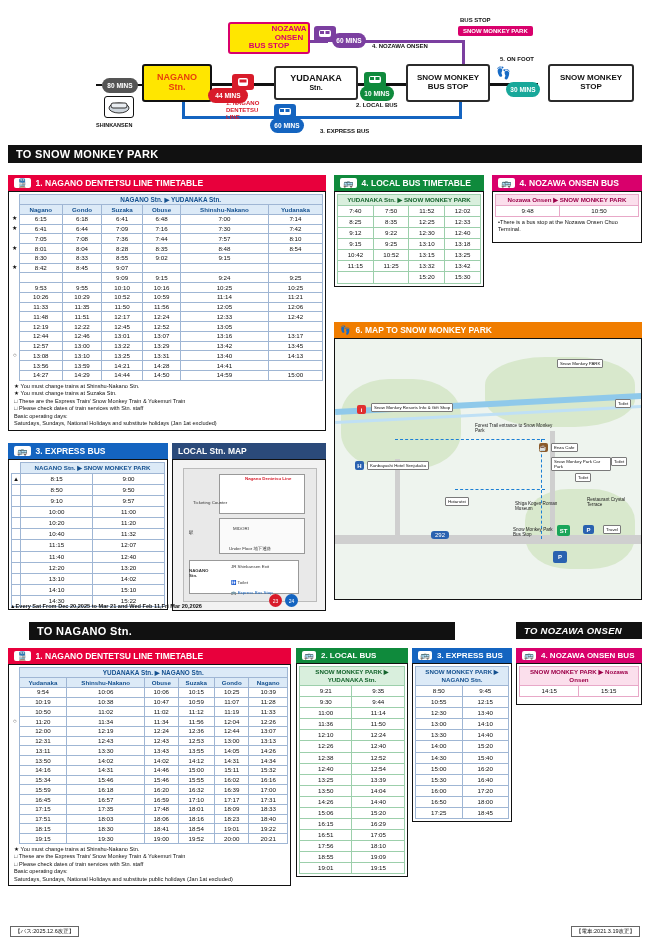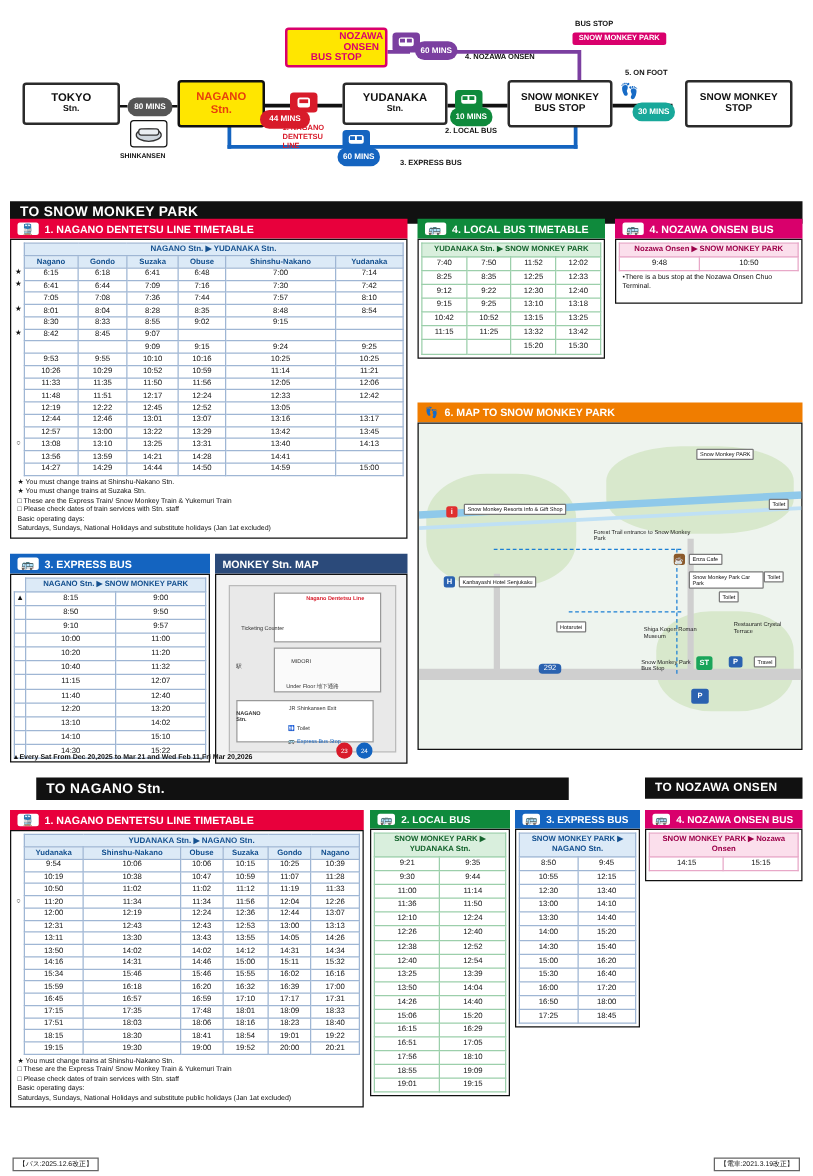--- a/index.html
+++ b/index.html
@@ -129,24 +129,20 @@
     <div class="solidline" style="left:358px; top:83px; width:48px; height:3px;"></div>
     <div class="solidline" style="left:490px; top:83px; width:48px; height:3px;"></div>
     <div class="solidline" style="left:310px; top:40px; width:18px; height:3px; background:#7b3fa0;"></div>
     <div class="solidline" style="left:364px; top:40px; width:100px; height:3px; background:#7b3fa0;"></div>
     <div class="solidline" style="left:462px; top:40px; width:3px; height:44px; background:#7b3fa0;"></div>
 
     <div class="solidline" style="left:182px; top:83px; width:3px; height:36px; background:#1464c0;"></div>
     <div class="solidline" style="left:182px; top:116px; width:280px; height:3px; background:#1464c0;"></div>
     <div class="solidline" style="left:459px; top:90px; width:3px; height:29px; background:#1464c0;"></div>
 
-    <div class="rbox" style="left:18px; top:66px; width:78px; height:34px;">
-      <div class="l1">TOKYO</div>
-      <div class="l2">Stn.</div>
-    </div>
     <div class="rbox yellow" style="left:142px; top:64px; width:70px; height:38px;">
       <div class="l1">NAGANO</div>
       <div class="l1">Stn.</div>
     </div>
     <div class="rbox" style="left:274px; top:66px; width:84px; height:34px;">
       <div class="l1">YUDANAKA</div>
       <div class="l2">Stn.</div>
     </div>
     <div class="rbox" style="left:406px; top:64px; width:84px; height:38px;">
       <div class="l1" style="font-size:8px;">SNOW MONKEY</div>
@@ -212,21 +208,21 @@
     <div class="minilabel" style="left:372px; top:43px;">4. NOZAWA ONSEN</div>
 
     <div class="minilabel" style="left:460px; top:17px;">BUS STOP</div>
     <div style="position:absolute; left:458px; top:26px; background:#d9006c; color:#fff; font-size:6px; font-weight:bold; padding:2px 5px; border-radius:2px;">SNOW MONKEY PARK</div>
 
     <div class="minilabel" style="left:500px; top:56px;">5. ON FOOT</div>
     <div style="position:absolute; left:496px; top:66px; font-size:12px; color:#0aa08a;">👣</div>
     <div class="pill teal" style="left:506px; top:82px; width:34px;">30 MINS</div>
   </div>
 
-  <div class="blackbar" style="margin:16px 8px;">TO SNOW MONKEY PARK</div>
+  <div class="blackbar" style="margin:0 8px;">TO SNOW MONKEY PARK</div>
 
   <div style="position:absolute; left:8px; top:175px; width:318px;">
     <div class="secbar red">
       <span style="background:#fff;color:#e8003c;border-radius:2px;padding:0 3px;">🚆</span>
       <span>1. NAGANO DENTETSU LINE TIMETABLE</span>
     </div>
     <div class="panel" style="padding:2px;">
       <table class="tt">
         <thead>
           <tr>
@@ -609,21 +605,21 @@
               <td>14:30</td>
               <td>15:22</td>
             </tr>
           </tbody>
       </table>
     </div>
   </div>
 
   <div style="position:absolute; left:172px; top:443px; width:154px;">
     <div class="secbar" style="background:#2b4a7a;">
-      <span>MONKEY Stn. MAP</span>
+      <span>LOCAL Stn. MAP</span>
     </div>
     <div class="stnmap" style="height:152px;">
       <div style="position:absolute; left:10px; top:8px; width:134px; height:134px; background:#e9e9e9; border:1px solid #bbb;"></div>
       <div style="position:absolute; left:46px; top:14px; width:86px; height:40px; background:#fff; border:1px solid #999;"></div>
       <div style="position:absolute; left:46px; top:58px; width:86px; height:36px; background:#fafafa; border:1px solid #999;"></div>
       <div style="position:absolute; left:16px; top:100px; width:110px; height:34px; background:#fff; border:1px solid #999;"></div>
       <div class="smlabel" style="left:72px; top:16px; color:#d81b2a; font-weight:bold;">Nagano Dentetsu Line</div>
       <div class="smlabel" style="left:20px; top:40px;">Ticketing Counter</div>
       <div class="smlabel" style="left:60px; top:66px;">MIDORI</div>
       <div class="smlabel" style="left:16px; top:70px;">駅</div>
@@ -635,21 +631,21 @@
       <div style="position:absolute; left:96px; top:134px; background:#d81b2a; color:#fff; font-size:5px; border-radius:50%; width:13px; height:13px; display:flex;align-items:center;justify-content:center;">23</div>
       <div style="position:absolute; left:112px; top:134px; background:#1464c0; color:#fff; font-size:5px; border-radius:50%; width:13px; height:13px; display:flex;align-items:center;justify-content:center;">24</div>
     </div>
   </div>
 
   <div style="position:absolute; left:10px; top:603px; width:320px; font-size:5.6px; font-weight:bold;">▲Every Sat From Dec 20,2025 to Mar 21 and Wed Feb 11,Fri Mar 20,2026</div>
 
   <div style="position:absolute; left:8px; top:622px; width:447px;padding-left:21px;">
     <div class="blackbar">TO NAGANO Stn.</div>
   </div>
-  <div style="position:absolute; left:516px; top:622px; width:126px;">
+  <div style="position:absolute; left:516px; top:622px; width:126px;font-style:italic;">
     <div class="blackbar" style="font-size:9.5px;">TO NOZAWA ONSEN</div>
   </div>
 
   <div style="position:absolute; left:8px; top:648px; width:283px;">
     <div class="secbar red">
       <span style="background:#fff;color:#e8003c;border-radius:2px;padding:0 3px;">🚆</span>
       <span>1. NAGANO DENTETSU LINE TIMETABLE</span>
     </div>
     <div class="panel" style="padding:2px;">
       <table class="tt">

